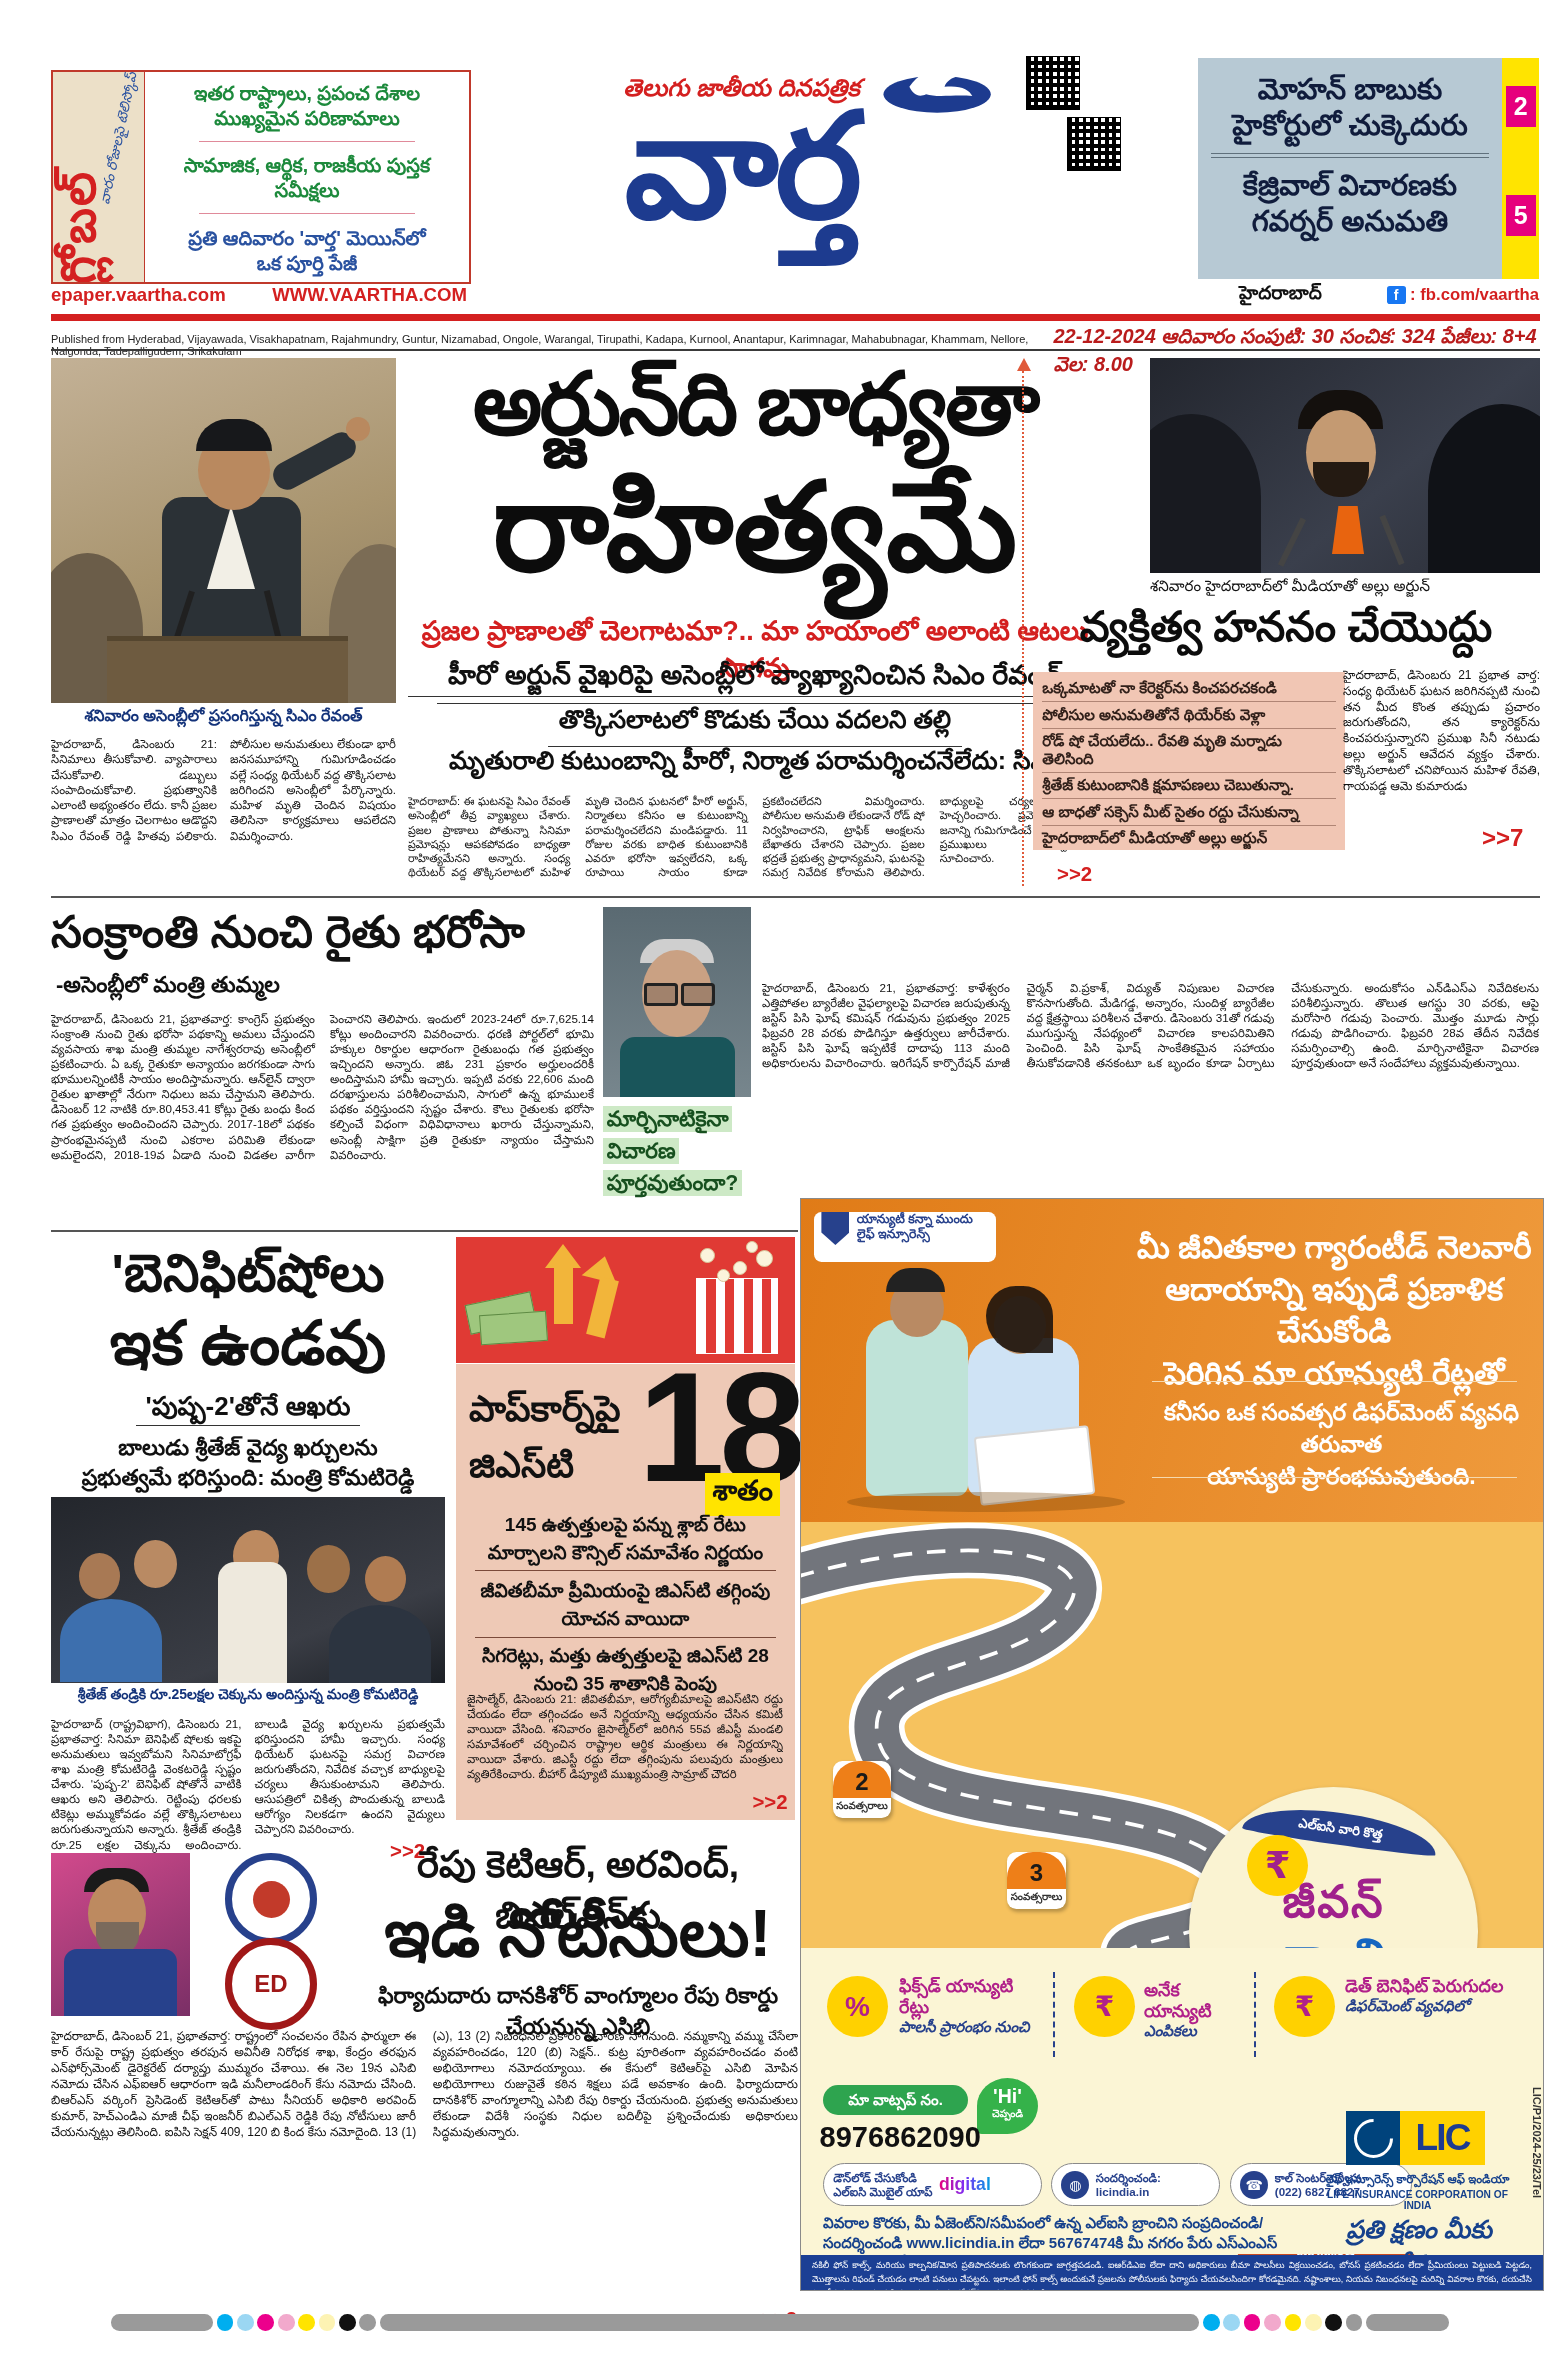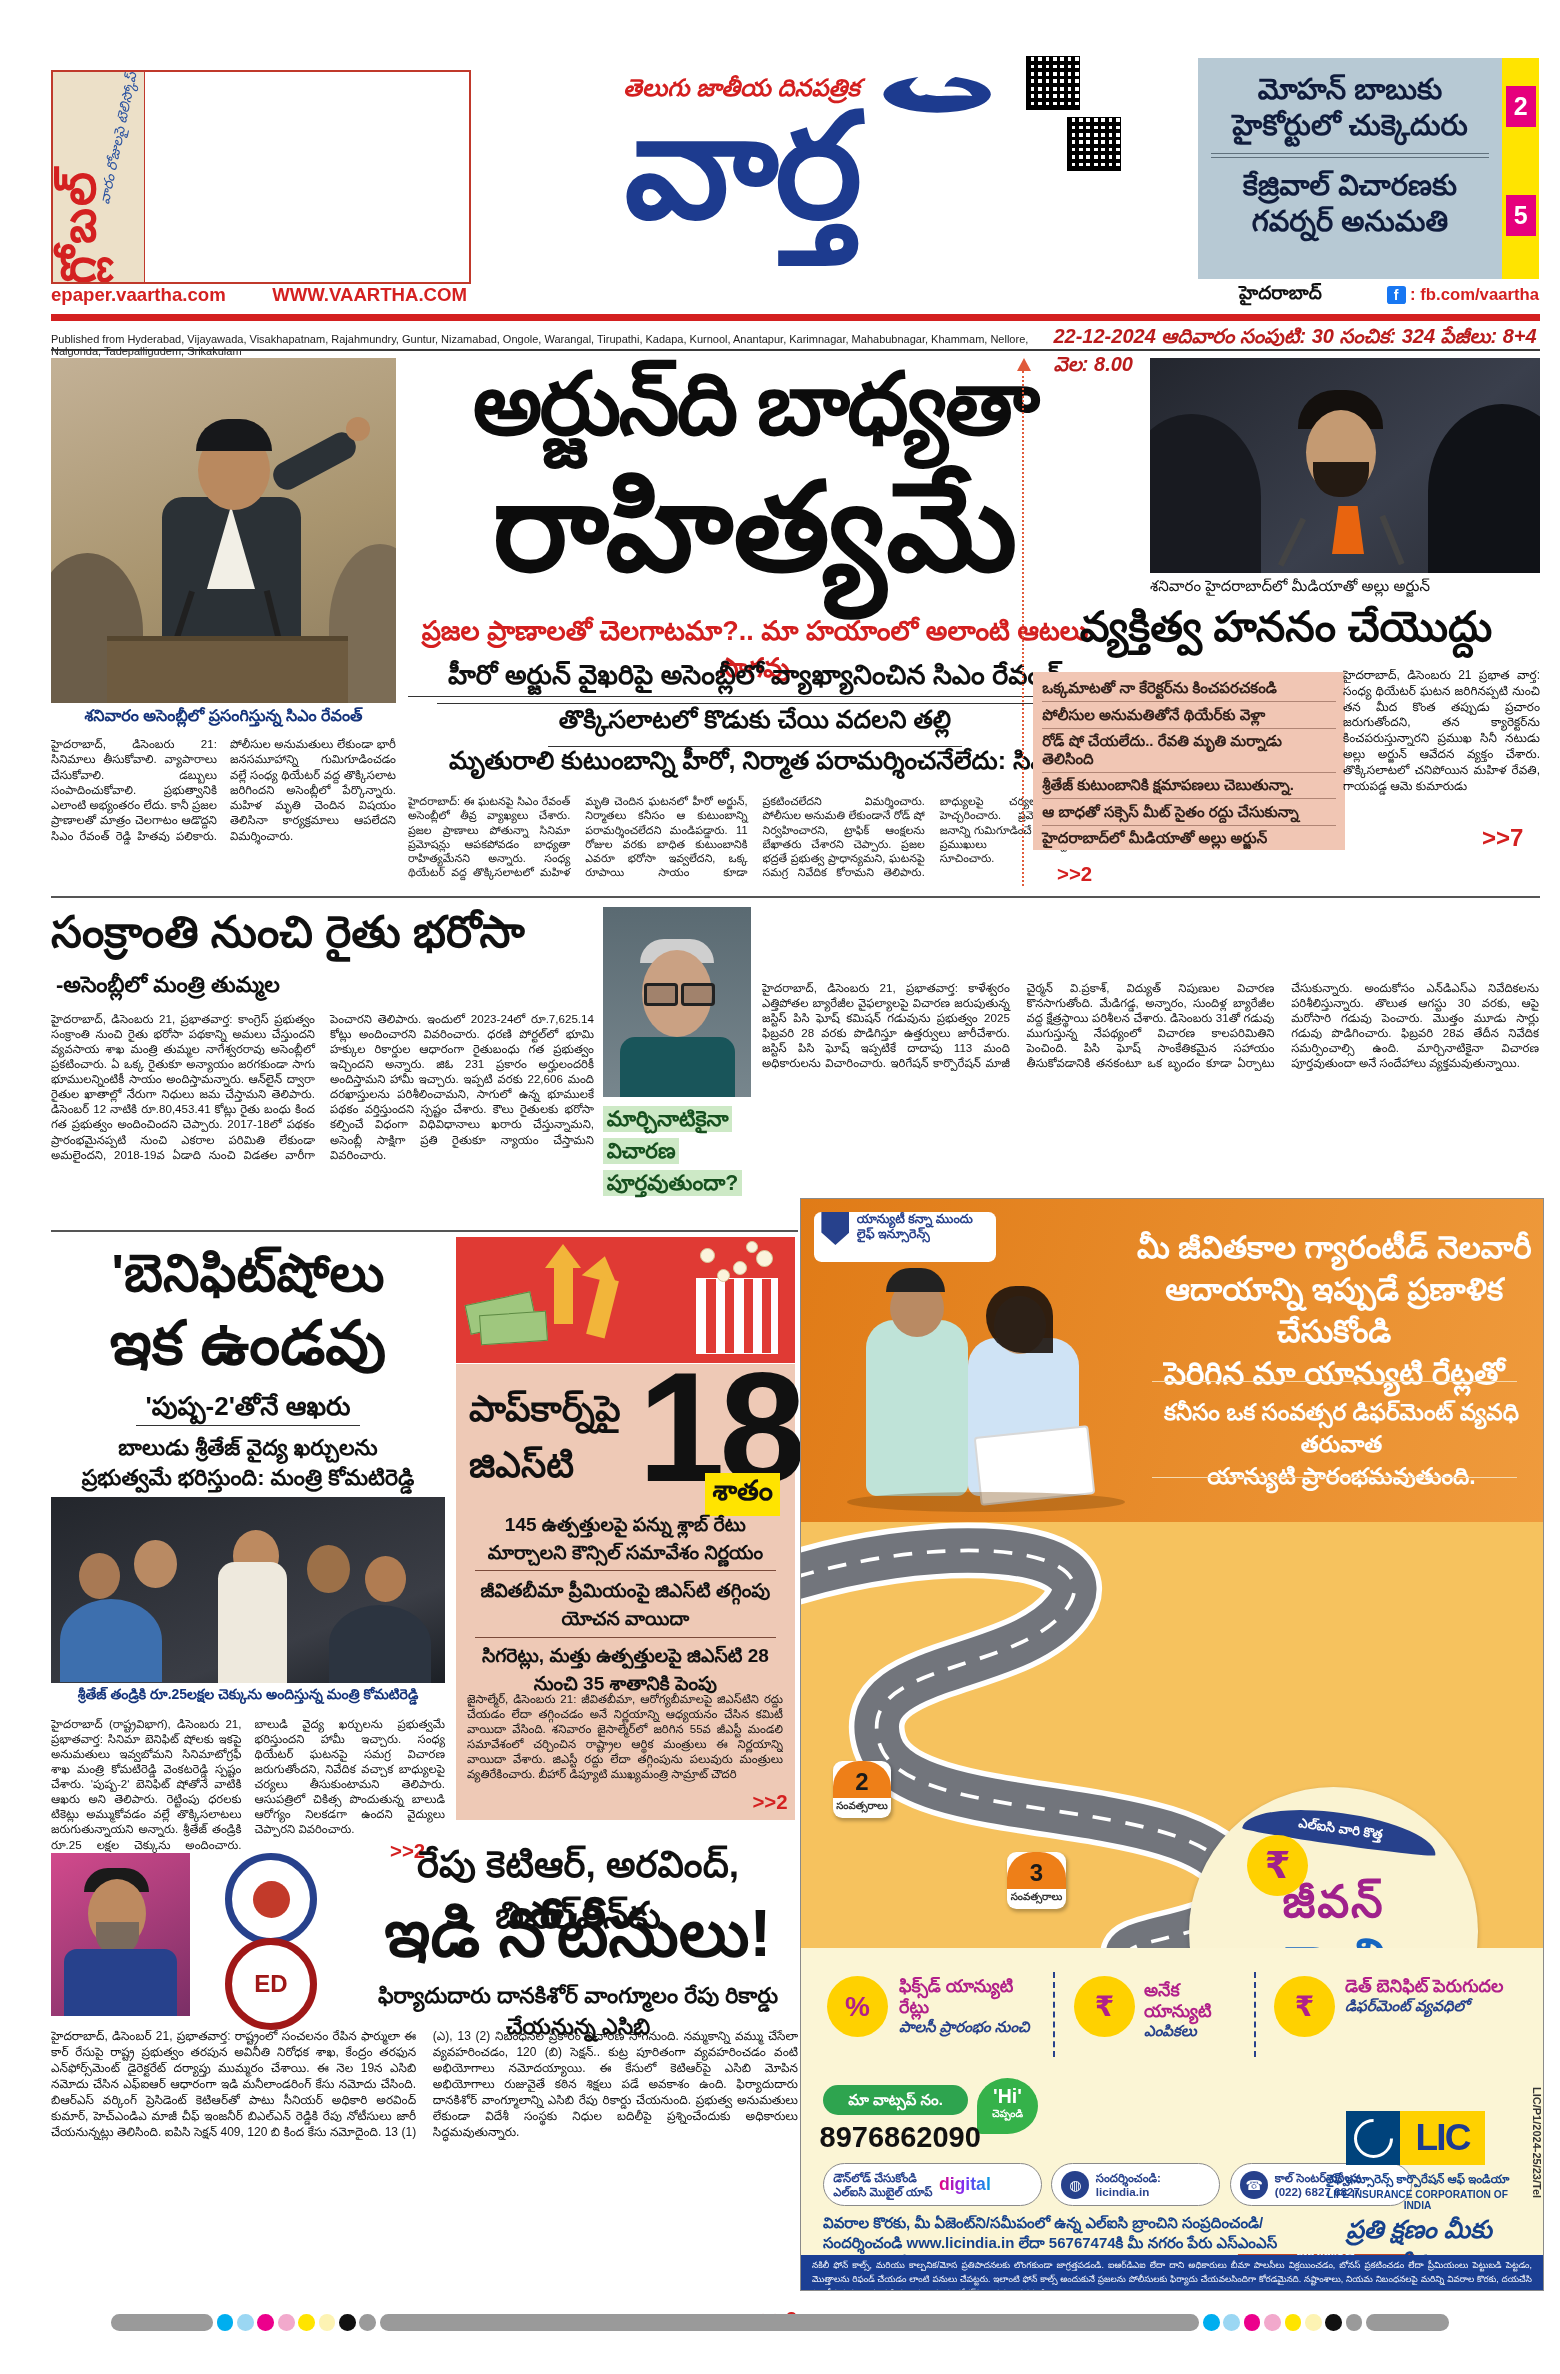--- a/index.html
+++ b/index.html
@@ -227,20 +227,30 @@
 </head>
 <body>
 
 <div id="page">
 
   <div class="abs" id="promo-box">
     <div id="promo-vert">
       <div id="promo-vert-title">గ్లోబల్</div>
       <div id="promo-vert-script">వారం రోజులపై టెలిస్కోప్</div>
     </div>
+    <div id="promo-main">
+      <div class="promo-green c">ఇతర రాష్ట్రాలు, ప్రపంచ దేశాల ముఖ్యమైన పరిణామాలు</div>
+      <hr class="promo-hr">
+      <div class="promo-green c">సామాజిక, ఆర్థిక, రాజకీయ పుస్తక సమీక్షలు</div>
+      <hr class="promo-hr">
+      <div class="promo-blue c">
+        <span>ప్రతి ఆదివారం 'వార్త' మెయిన్‌లో</span><br>
+        <span>ఒక పూర్తి పేజీ</span>
+      </div>
+    </div>
   </div>
   <div class="abs" id="epaper-row">
     <span>epaper.vaartha.com</span>
     <span>WWW.VAARTHA.COM</span>
   </div>
 
   <div class="abs c" id="masthead-tagline">తెలుగు జాతీయ దినపత్రిక</div>
   <div class="abs c" id="masthead-logo">వార్త</div>
   <div class="abs" id="dove-wrap">
     <svg width="121" height="74" viewBox="0 0 130 80">

